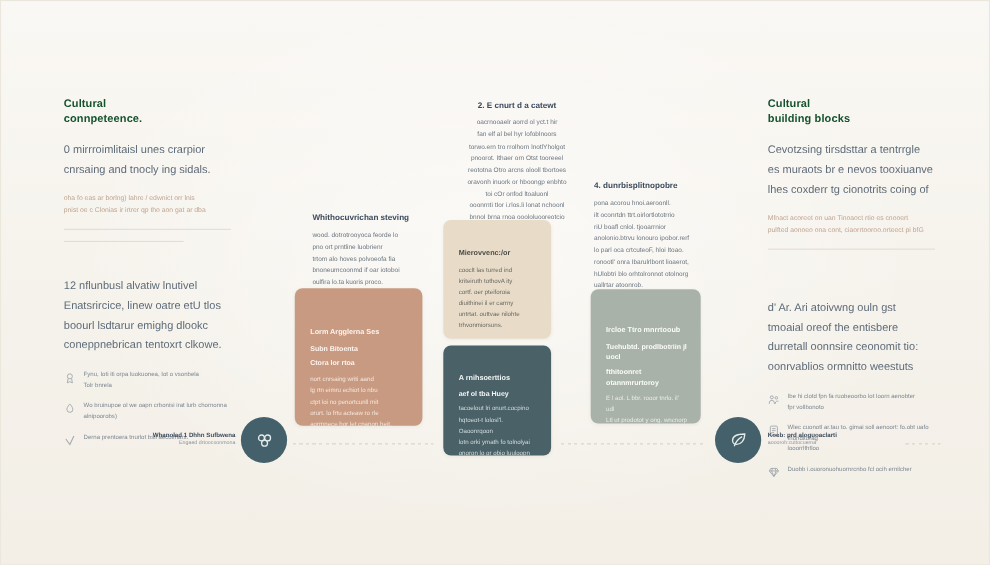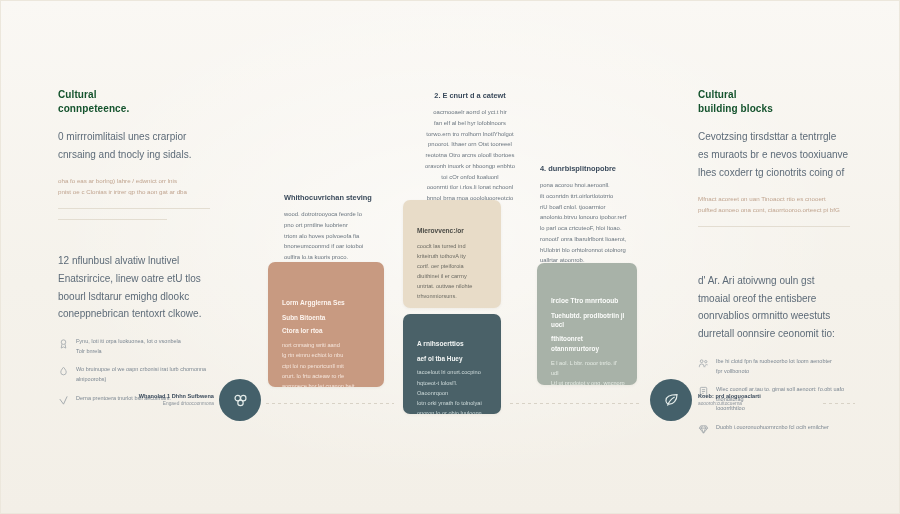--- a/index.html
+++ b/index.html
@@ -291,22 +291,22 @@
       <div>pulfted aonoeo ona cont, ciaorrtooroo.orteect pi bfG</div>
     </div>
 
     <div class="rule"></div>
 
     <div style="height:45px;"></div>
 
     <div class="body-txt lg">
       <div>d' Ar. Ari atoivwng  ouln gst</div>
       <div>tmoaial oreof the entisbere</div>
+      <div>durretall oonnsire  ceonomit tio:</div>
       <div>oonrvablios ormnitto  weestuts</div>
-      <div>durretall oonnsire  ceonomit tio:</div>
     </div>
 
     <div class="bullets">
       <div class="bullet">
         <span class="gi">
           <svg viewBox="0 0 24 24" fill="none" stroke="#6f7b86" stroke-width="1.8">
             <circle cx="8" cy="7" r="3"></circle>
               <circle cx="17" cy="8" r="2.5"></circle>
             <path d="M3 20v-2a5 5 0 0 1 10 0v2M15 20v-1.6a4 4 0 0 1 6-3.4"></path>
           </svg>

